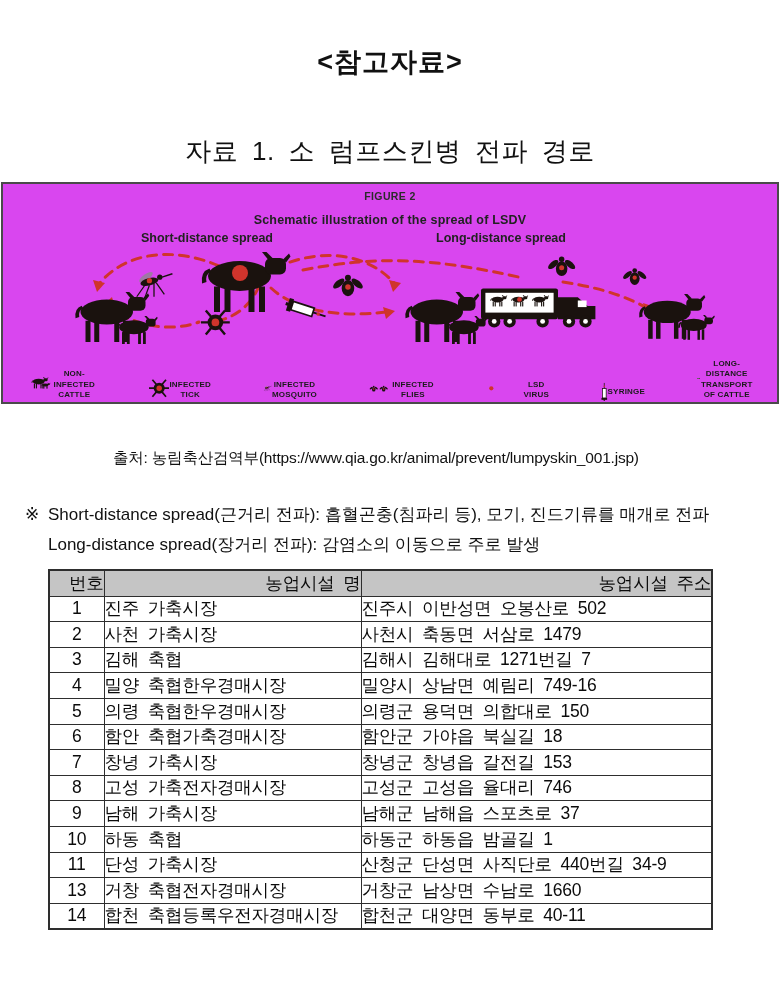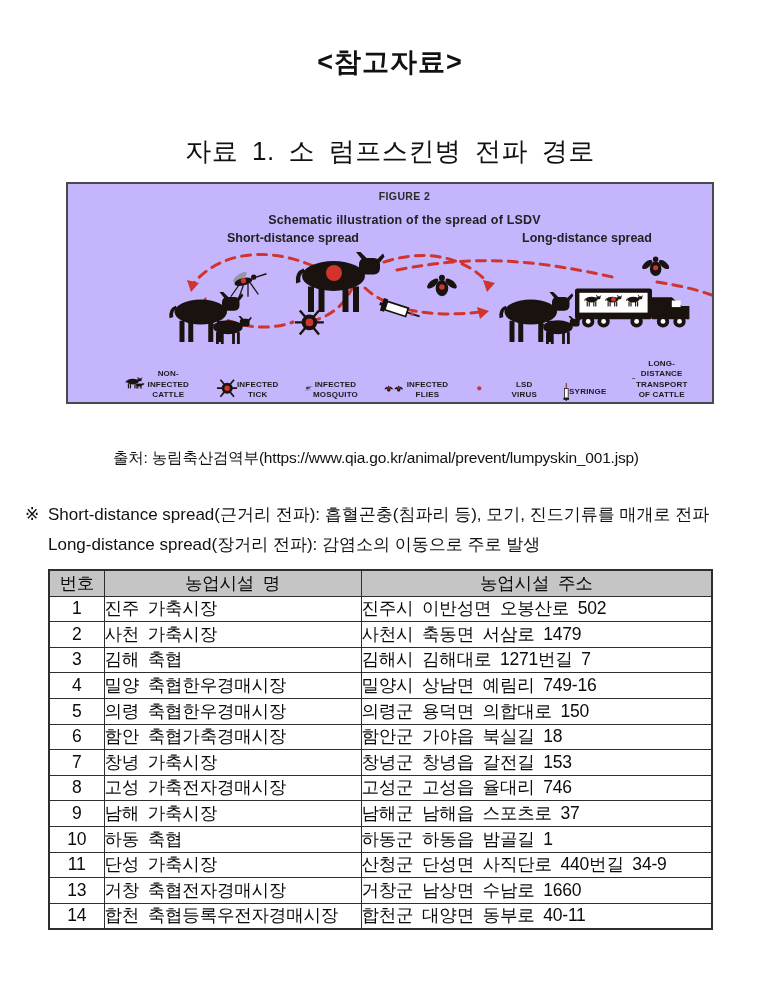--- a/index.html
+++ b/index.html
@@ -15,28 +15,28 @@
     font-size:27px;font-weight:600;letter-spacing:1px;
   }
   .sec1-title{
     margin-top:54px;text-align:center;
     font-size:26px;font-weight:500;word-spacing:6px;letter-spacing:.5px;
   }
 
   
   .figure-box{
     box-sizing:border-box;
-    width:648px;height:222px;
+    width:778px;height:222px;
     margin:13px auto 0 auto;
     border:2px solid #4a4a4a;
-    background:#c4b5fd;overflow:hidden;position:relative;padding-left:29px;
+    background:#d946ef;overflow:hidden;position:relative;
   }
   .fig-title{margin-top:6px;text-align:center;font-size:10.5px;font-weight:700;color:#2b2b2b;letter-spacing:.4px;}
   .fig-subtitle{margin-top:11px;text-align:center;font-size:12.5px;font-weight:700;color:#222;letter-spacing:.2px;}
-  .spread-labels{position:relative;height:20px;margin-top:4px;}
+  .spread-labels{position:relative;height:20px;margin-top:4px;margin-left:8px;}
   .spread-labels span{position:absolute;top:0;width:220px;text-align:center;font-size:12.5px;font-weight:700;color:#222;}
   .short-label{left:86px;}
   .long-label{left:380px;}
   .scene{display:block;width:714px;height:104px;margin:1px 0 0 0;}
   .legend{
     display:flex;justify-content:space-between;align-items:flex-end;
     padding:0 24px 4px 28px;margin-top:0;
   }
   .legend-item{display:flex;flex-direction:row;align-items:center;justify-content:flex-end;}
   .legend > div:nth-of-type(1){width:66px;}
@@ -83,21 +83,21 @@
     font-size:17.5px;color:#0b0b0b;
   }
   table.market th,table.market td{
     border:1px solid #2e2e2e;
     height:24.6px;padding:0;line-height:1.1;
     word-spacing:4px;letter-spacing:-0.2px;
     overflow:hidden;white-space:nowrap;
   }
   table.market{border:2px solid #2e2e2e;}
   table.market thead th{
-    background:#c5c5c5;font-weight:400;text-align:center;
+    background:#c5c5c5;font-weight:400;text-align:right;
   }
   col.c-no{width:55px;}
   col.c-name{width:257px;}
   col.c-addr{width:351px;}
   td.c-no{text-align:center;}
   td.c-name,td.c-addr{text-align:left;padding-left:9px;}
 </style>
 </head>
 <body>
 

